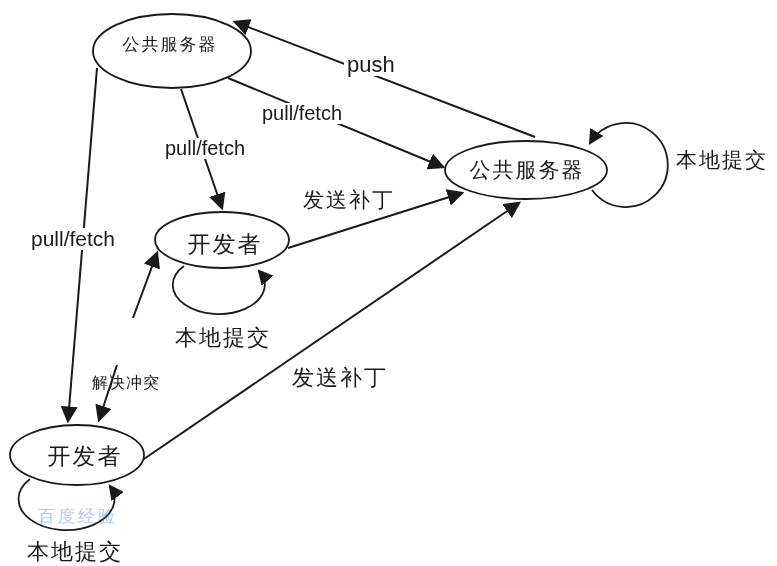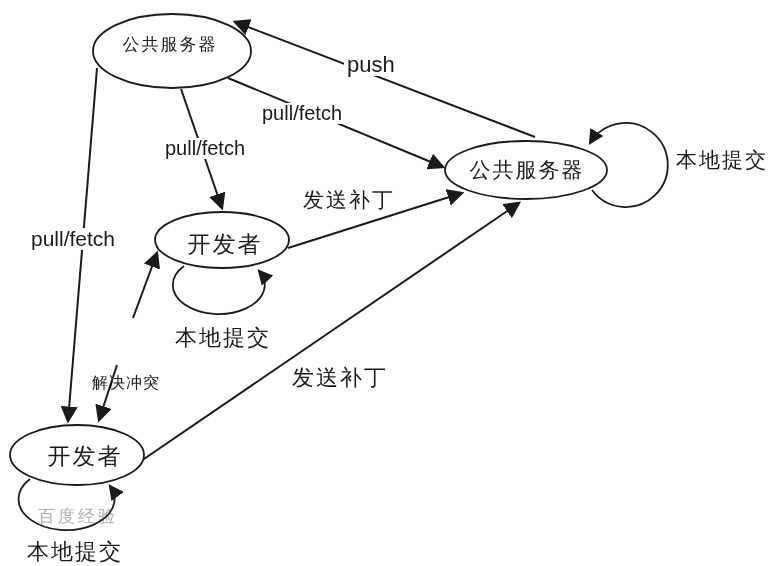--- a/index.html
+++ b/index.html
@@ -42,21 +42,21 @@
   #lbl-rc          {left:92px;  top:329px; font-size:16px; letter-spacing:1px;margin-top:46px;}
   #lbl-lc-main     {left:676px; top:149px; font-size:21px;}
   #lbl-lc-mid      {left:175px; top:326px; font-size:22px;}
   #lbl-lc-bottom   {left:27px;  top:540px; font-size:22px;}
   #lbl-server      {left:170px; top:44px;  font-size:17px;}
   #lbl-maindev     {left:527px; top:170px; font-size:21px;}
   #lbl-dev-mid     {left:225px; top:244px; font-size:23px;}
   #lbl-dev-bottom  {left:85px;  top:456px; font-size:23px;}
   #watermark{
     left:38px; top:508px; font-size:17px;
-    color:#404040; opacity:.42; filter:blur(.6px);
+    color:#3b82f6; opacity:.42; filter:blur(.6px);
     letter-spacing:3px;
   }
 </style>
 </head>
 <body>
 
 <div class="canvas">
 
   <svg width="777" height="566" viewBox="0 0 777 566">
     <defs>

